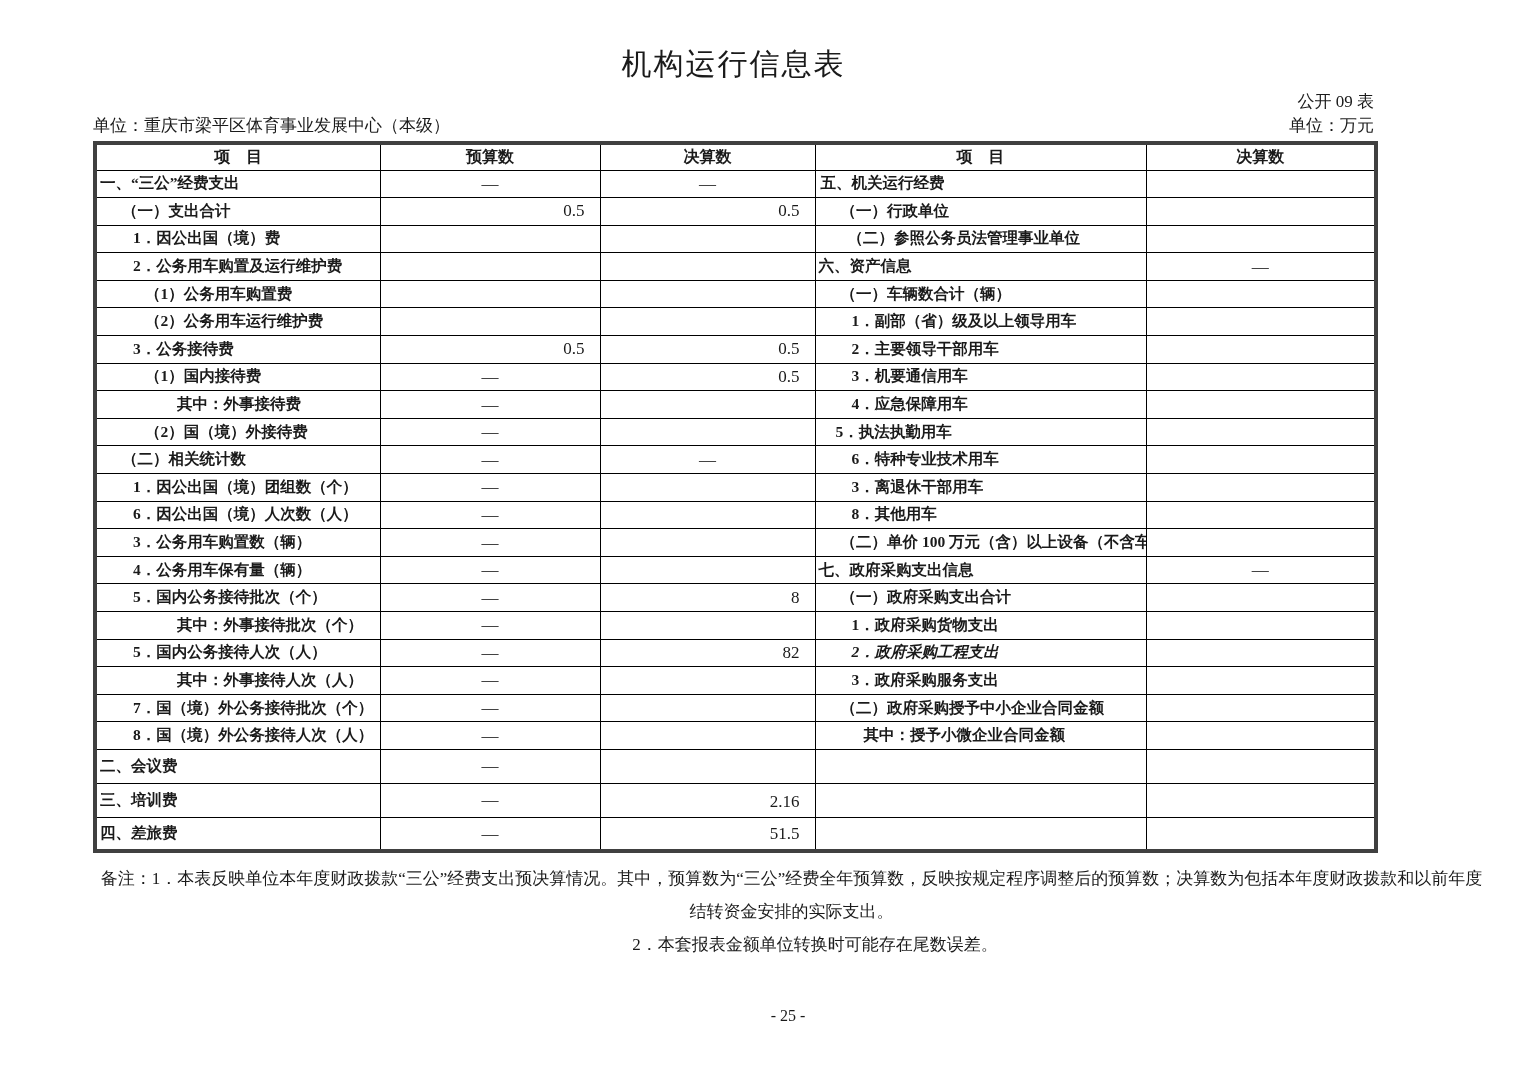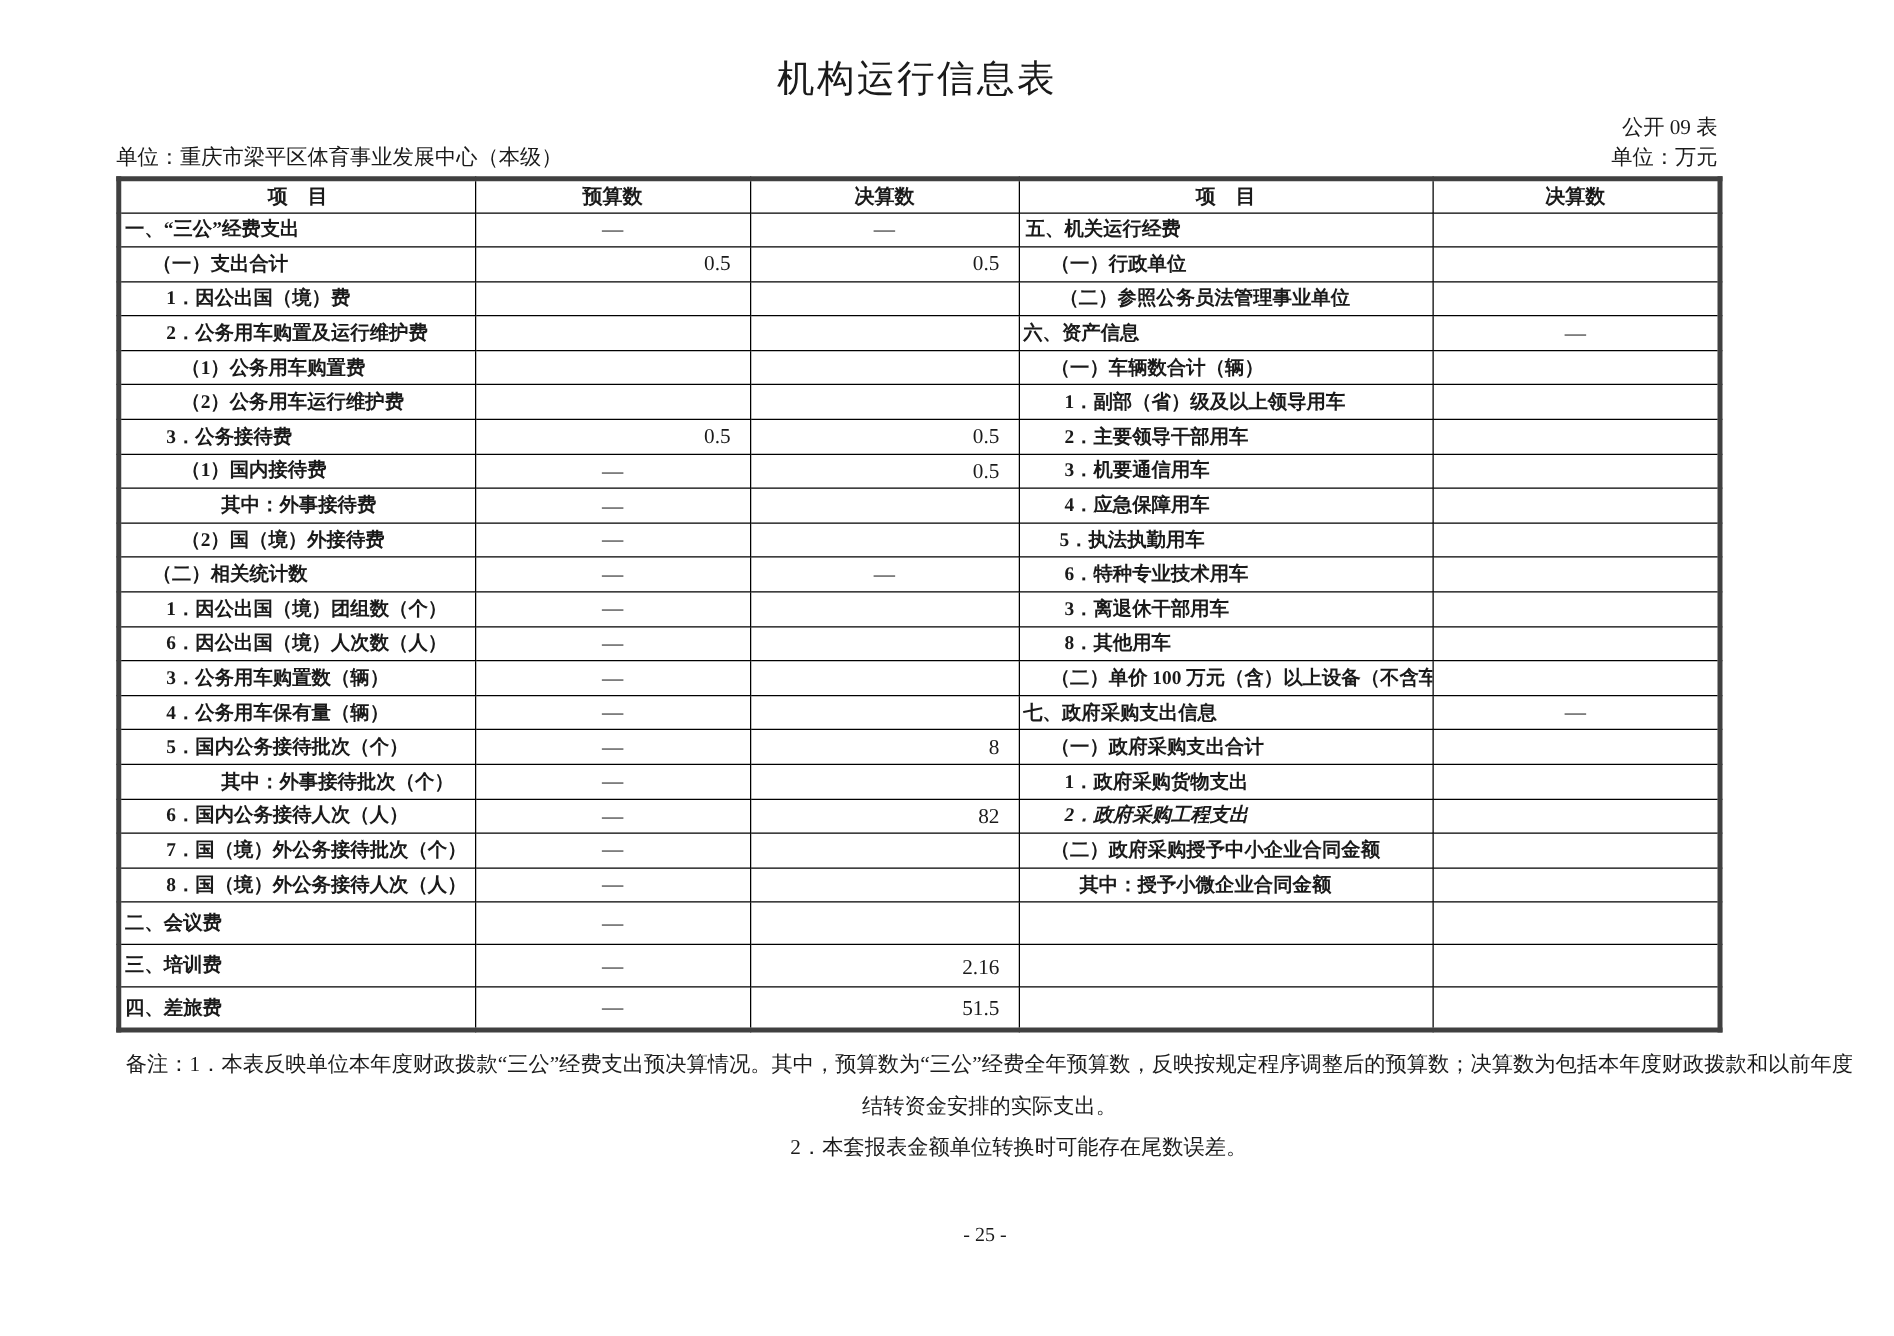--- a/index.html
+++ b/index.html
@@ -182,21 +182,21 @@
             <td class="label" style="padding-left: 80px;">其中：外事接待费</td>
             <td class="val dash">—</td>
             <td class="val"></td>
             <td class="label" style="padding-left: 36px;">4．应急保障用车</td>
             <td class="val"></td>
           </tr>
           <tr>
             <td class="label" style="padding-left: 48px;">（2）国（境）外接待费</td>
             <td class="val dash">—</td>
             <td class="val"></td>
-            <td class="label" style="padding-left: 32px;">5．执法执勤用车</td>
+            <td class="label" style="padding-left: 20px;">5．执法执勤用车</td>
             <td class="val"></td>
           </tr>
           <tr>
             <td class="label" style="padding-left: 25px;">（二）相关统计数</td>
             <td class="val dash">—</td>
             <td class="val dash">—</td>
             <td class="label" style="padding-left: 36px;">6．特种专业技术用车</td>
             <td class="val"></td>
           </tr>
           <tr>
@@ -235,24 +235,31 @@
             <td class="val"></td>
           </tr>
           <tr>
             <td class="label" style="padding-left: 80px;">其中：外事接待批次（个）</td>
             <td class="val dash">—</td>
             <td class="val"></td>
             <td class="label" style="padding-left: 36px;">1．政府采购货物支出</td>
             <td class="val"></td>
           </tr>
           <tr>
-            <td class="label" style="padding-left: 36px;">6．国内公务接待人次（人）</td>
+            <td class="label" style="padding-left: 36px;">5．国内公务接待人次（人）</td>
             <td class="val dash">—</td>
             <td class="val num">82</td>
             <td class="label" style="padding-left: 36px; font-style: italic;">2．政府采购工程支出</td>
+            <td class="val"></td>
+          </tr>
+          <tr>
+            <td class="label" style="padding-left: 80px;">其中：外事接待人次（人）</td>
+            <td class="val dash">—</td>
+            <td class="val"></td>
+            <td class="label" style="padding-left: 36px;">3．政府采购服务支出</td>
             <td class="val"></td>
           </tr>
           <tr>
             <td class="label" style="padding-left: 36px;">7．国（境）外公务接待批次（个）</td>
             <td class="val dash">—</td>
             <td class="val"></td>
             <td class="label" style="padding-left: 25px;">（二）政府采购授予中小企业合同金额</td>
             <td class="val"></td>
           </tr>
           <tr>

